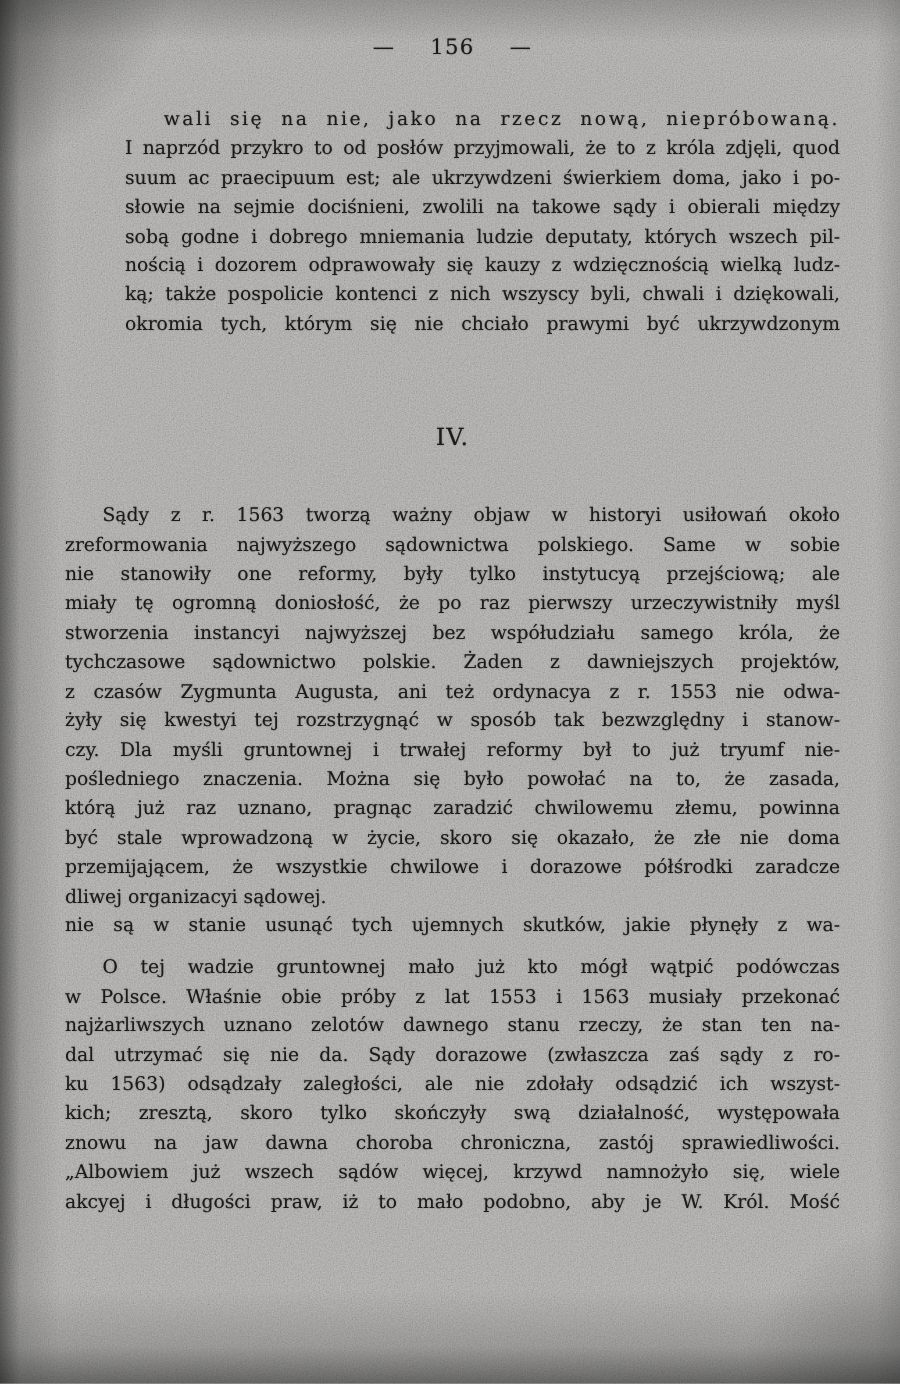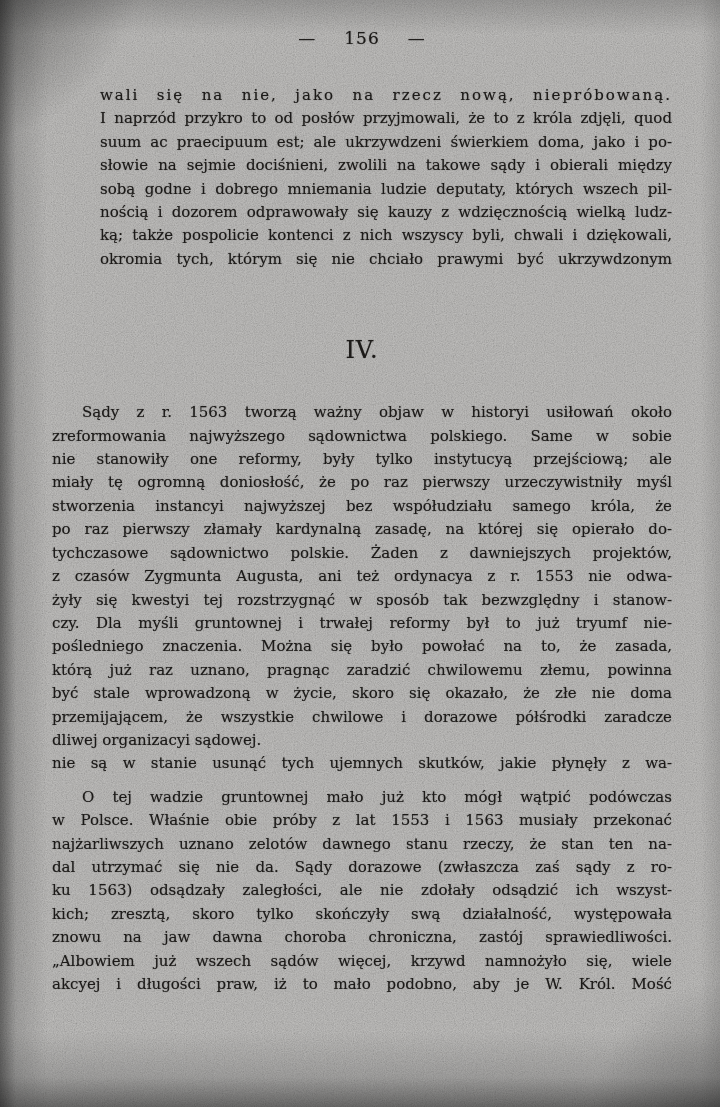--- a/index.html
+++ b/index.html
@@ -35,35 +35,35 @@
     position:absolute;left:52px;width:620px;top:84px;
     font-size:15px;line-height:23.4px;
     text-shadow:0 0 1px rgba(25,25,25,.5);
   }
   .para{margin:0;}
   .para.quote{margin-left:48px;}
   .textcol > .para + .para{margin-top:10px;}
   .heading{
     text-align:center;
     margin:66px 0 38px 0;
-    font-size:24px;line-height:26px;letter-spacing:1px;
+    font-size:19px;line-height:26px;letter-spacing:1px;
     text-shadow:0 0 1px rgba(25,25,25,.55);
   }
   .tline{
     text-align:justify;
     -moz-text-align-last:justify;
     text-align-last:justify;
   }
   .tline.last{
     text-align-last:left;
     -moz-text-align-last:left;
   }
   .tline.indent{text-indent:30px;}
   .seg.italic{}
-  .seg.spaced{letter-spacing:2px;}
+  .seg.spaced{letter-spacing:2px;margin-left:31px;}
 </style>
 </head>
 <body>
 
 <div class="page">
 
   <svg class="grain" width="720" height="1107" xmlns="http://www.w3.org/2000/svg">
     <filter id="noiseF" x="0" y="0" width="100%" height="100%">
       <feTurbulence type="fractalNoise" baseFrequency="0.9" numOctaves="2" seed="7" stitchTiles="stitch"></feTurbulence>
       <feColorMatrix type="saturate" values="0"></feColorMatrix>
@@ -93,21 +93,20 @@
         <div class="tline"><span class="seg normal">ką; także pospolicie kontenci z nich wszyscy byli, chwali i dziękowali,</span></div>
         <div class="tline"><span class="seg normal">okromia tych, którym się nie chciało prawymi być ukrzywdzonym</span></div>
       </div>
       <div class="heading">IV.</div>
       <div class="para">
         <div class="tline indent"><span class="seg normal">Sądy z r. 1563 tworzą ważny objaw w historyi usiłowań około</span></div>
         <div class="tline"><span class="seg normal">zreformowania najwyższego sądownictwa polskiego. Same w sobie</span></div>
         <div class="tline"><span class="seg normal">nie stanowiły one reformy, były tylko instytucyą przejściową; ale</span></div>
         <div class="tline"><span class="seg normal">miały tę ogromną doniosłość, że po raz pierwszy urzeczywistniły myśl</span></div>
         <div class="tline"><span class="seg normal">stworzenia instancyi najwyższej bez współudziału samego króla, że</span></div>
-        <div class="tline"><span class="seg normal">po raz pierwszy złamały kardynalną zasadę, na której się opierało do-</span></div>
         <div class="tline"><span class="seg normal">tychczasowe sądownictwo polskie. Żaden z dawniejszych projektów,</span></div>
         <div class="tline"><span class="seg normal">z czasów Zygmunta Augusta, ani też ordynacya z r. 1553 nie odwa-</span></div>
         <div class="tline"><span class="seg normal">żyły się kwestyi tej rozstrzygnąć w sposób tak bezwzględny i stanow-</span></div>
         <div class="tline"><span class="seg normal">czy. Dla myśli gruntownej i trwałej reformy był to już tryumf nie-</span></div>
         <div class="tline"><span class="seg normal">pośledniego znaczenia. Można się było powołać na to, że zasada,</span></div>
         <div class="tline"><span class="seg normal">którą już raz uznano, pragnąc zaradzić chwilowemu złemu, powinna</span></div>
         <div class="tline"><span class="seg normal">być stale wprowadzoną w życie, skoro się okazało, że złe nie doma</span></div>
         <div class="tline"><span class="seg normal">przemijającem, że wszystkie chwilowe i dorazowe półśrodki zaradcze</span></div>
         <div class="tline last"><span class="seg normal">dliwej organizacyi sądowej.</span></div>
         <div class="tline"><span class="seg normal">nie są w stanie usunąć tych ujemnych skutków, jakie płynęły z wa-</span></div>

